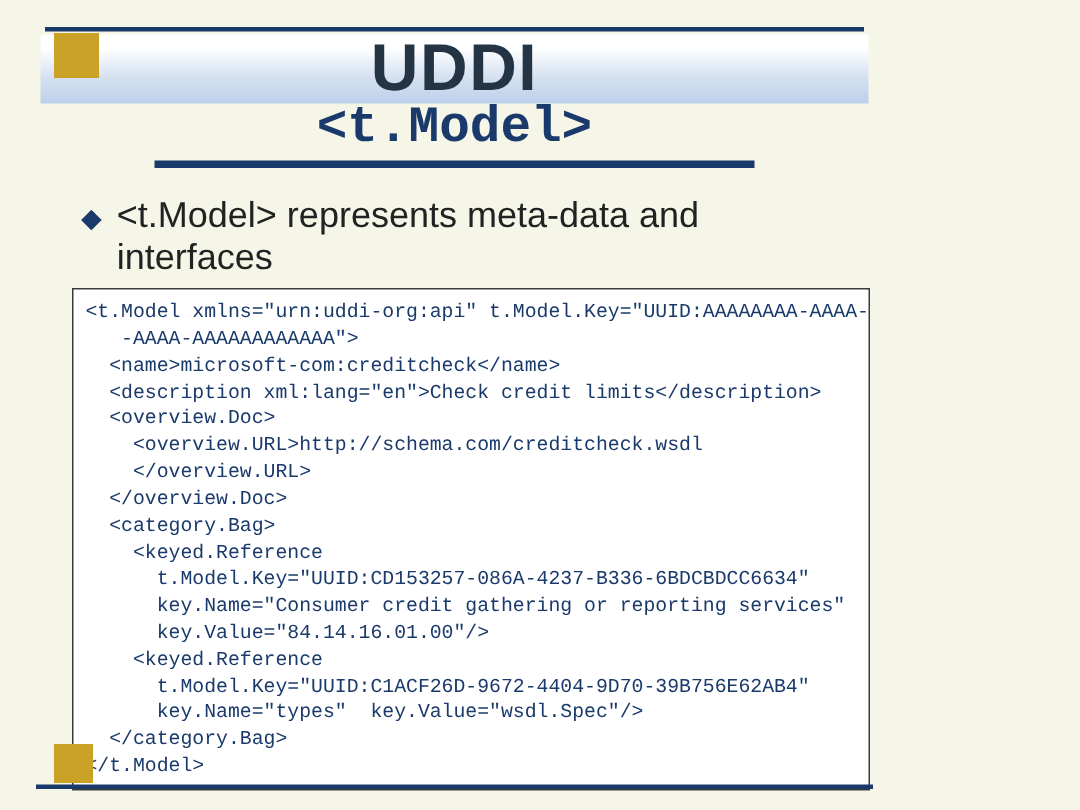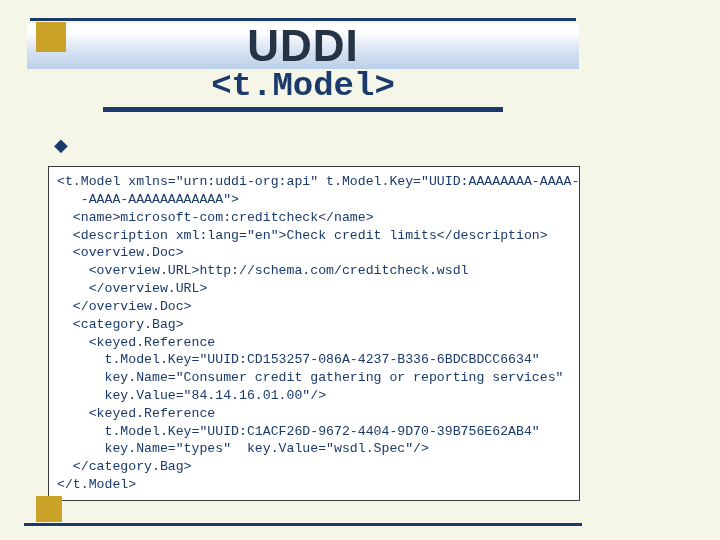--- a/index.html
+++ b/index.html
@@ -115,20 +115,21 @@
 
   <div class="title-block">
     <div class="title">UDDI</div>
     <div class="subtitle">&lt;t.Model&gt;</div>
     <div class="title-rule"></div>
   </div>
 
   <div class="body">
     <div class="bullet">
       <span class="bullet-diamond">◆</span>
+      <span>&lt;t.Model&gt; represents meta-data and interfaces</span>
     </div>
 
     <div class="code-box">&lt;t.Model xmlns="urn:uddi-org:api" t.Model.Key="UUID:AAAAAAAA-AAAA-AAAA
    -AAAA-AAAAAAAAAAAA"&gt;
   &lt;name&gt;microsoft-com:creditcheck&lt;/name&gt;
   &lt;description xml:lang="en"&gt;Check credit limits&lt;/description&gt;
   &lt;overview.Doc&gt;
     &lt;overview.URL&gt;http://schema.com/creditcheck.wsdl
     &lt;/overview.URL&gt;
   &lt;/overview.Doc&gt;

